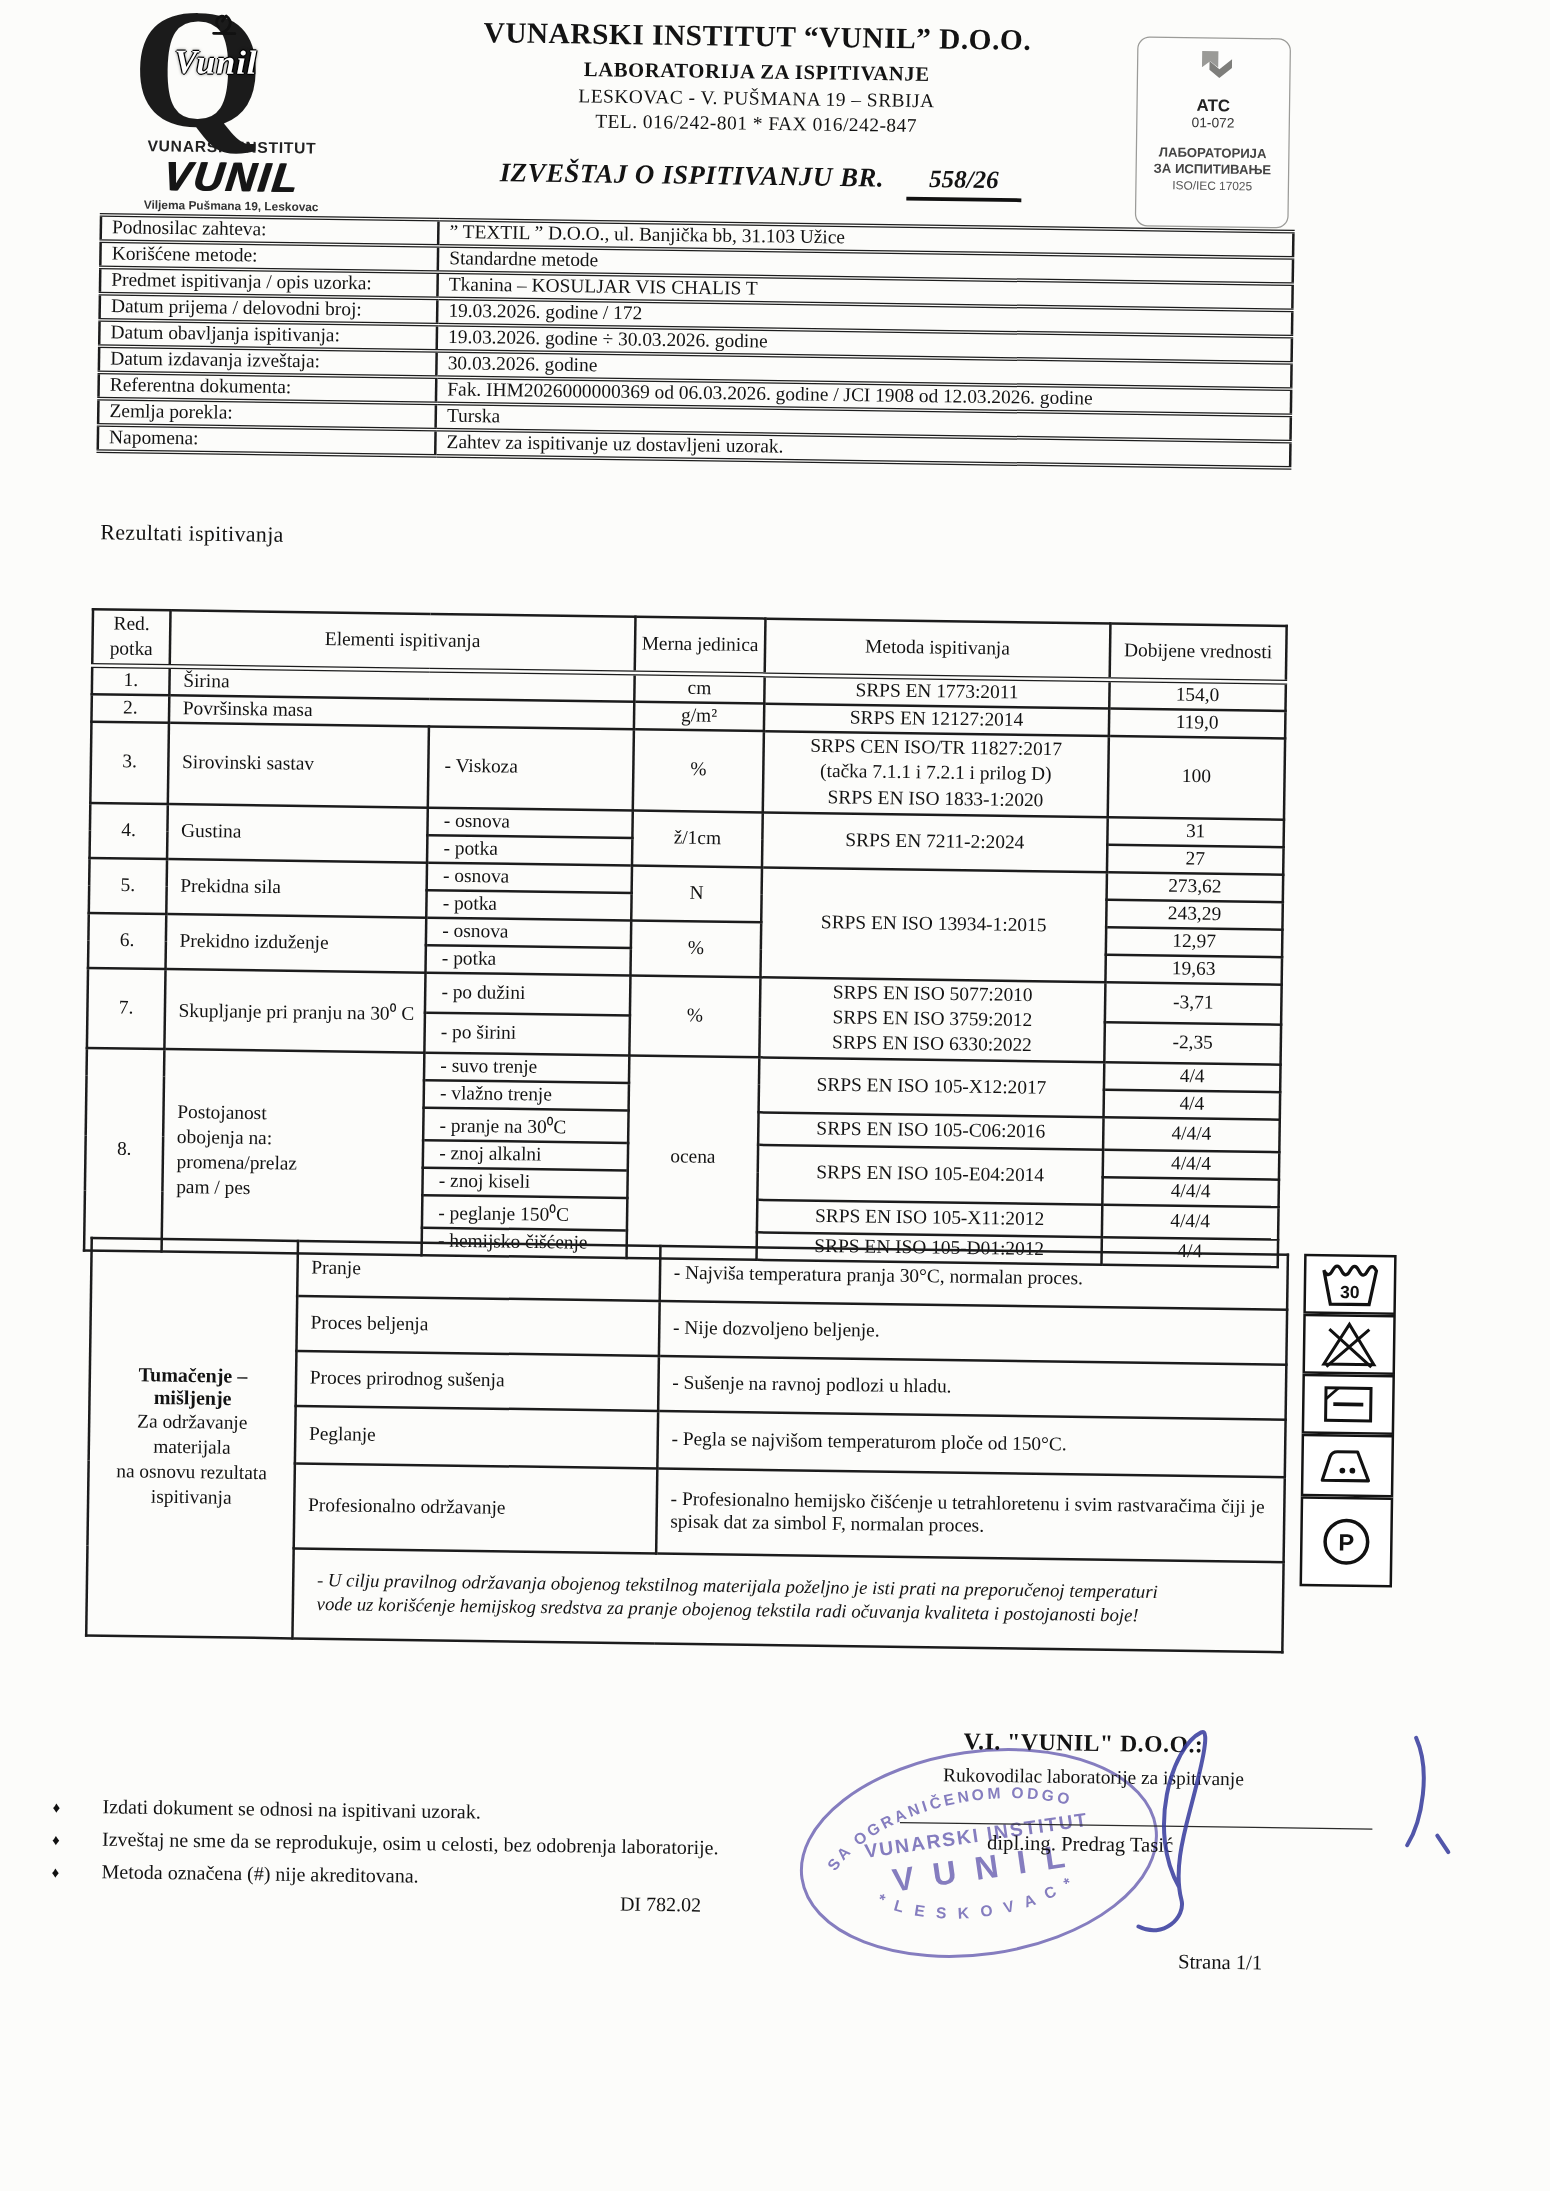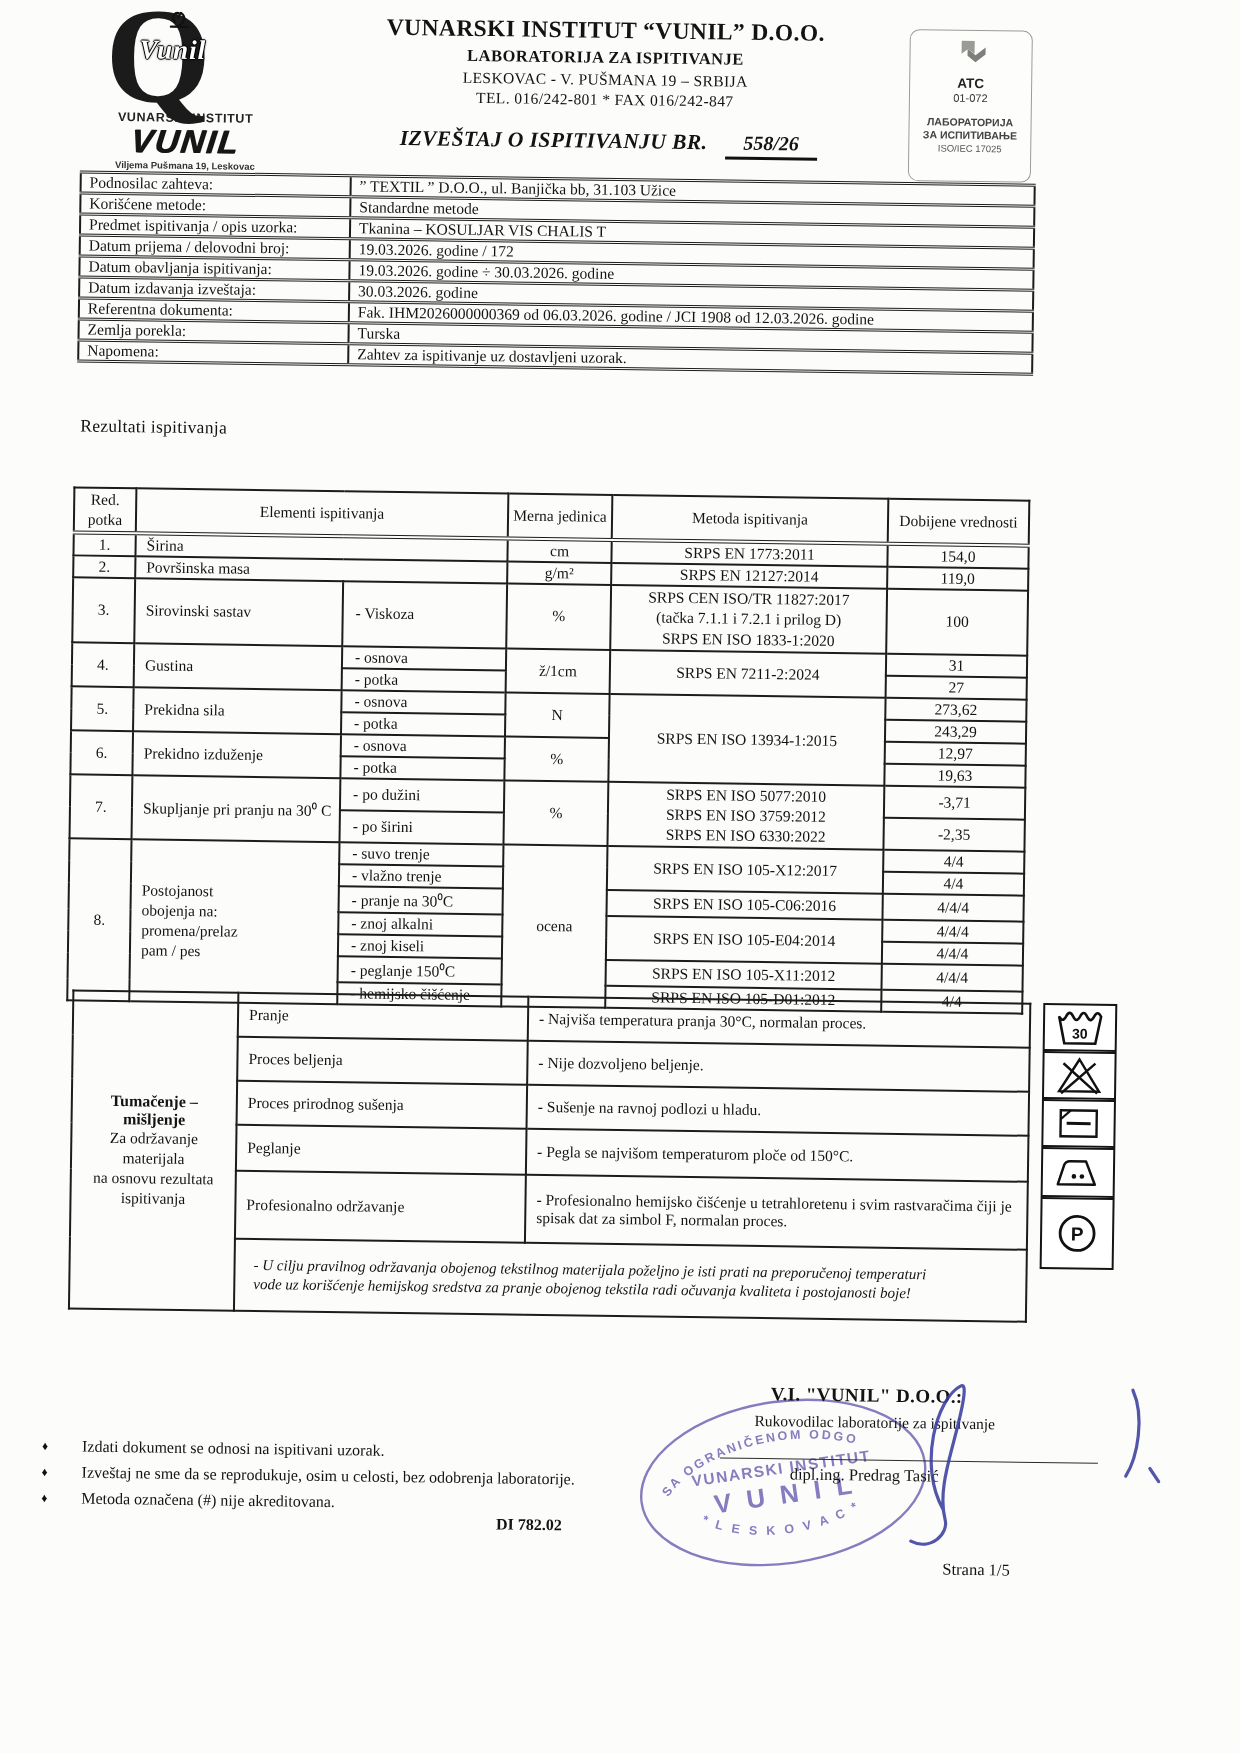--- a/index.html
+++ b/index.html
@@ -68,21 +68,21 @@
   .sig-role{position:absolute;left:772px;top:1403px;font-size:15.5px;z-index:4}
   .sig-line{position:absolute;left:738px;top:1449px;width:378px;border-top:1.8px solid #2a2a2a;z-index:4}
   .sig-name{position:absolute;left:808px;top:1455px;font-size:16.5px;z-index:4}
   .stamp{position:absolute;left:652px;top:1386px;z-index:2;transform:rotate(-9deg);opacity:.92}
   .squiggle{position:absolute;left:866px;top:1358px;z-index:5}
 
   
   .fnotes{position:absolute;left:60px;top:1437px;font-size:16px}
   .fnote{display:flex;margin-bottom:7px;line-height:1.2}
   .fnote .b{width:40px;font-size:12px;padding-top:3px;color:#111}
-  .doc-code{position:absolute;left:515px;top:1510px;font-size:16px;font-weight:bold}
+  .doc-code{position:absolute;left:515px;top:1510px;font-size:16px;font-weight:normal}
   .page-num{position:absolute;left:962px;top:1548px;font-size:16.5px}
 </style>
 </head>
 <body>
 
 <div class="page">
 <div class="scan">
 
   <div class="logo">
     <div class="q-wrap">
@@ -426,16 +426,16 @@
     <div class="fnote">
           <span class="b">♦</span>
           <span>Izveštaj ne sme da se reprodukuje, osim u celosti, bez odobrenja laboratorije.</span>
         </div>
     <div class="fnote">
           <span class="b">♦</span>
           <span>Metoda označena (#) nije akreditovana.</span>
         </div>
   </div>
   <div class="doc-code">DI 782.02</div>
-  <div class="page-num">Strana 1/5</div>
+  <div class="page-num">Strana 1/1</div>
 
 </div>
 </div>
 
 </body></html>

